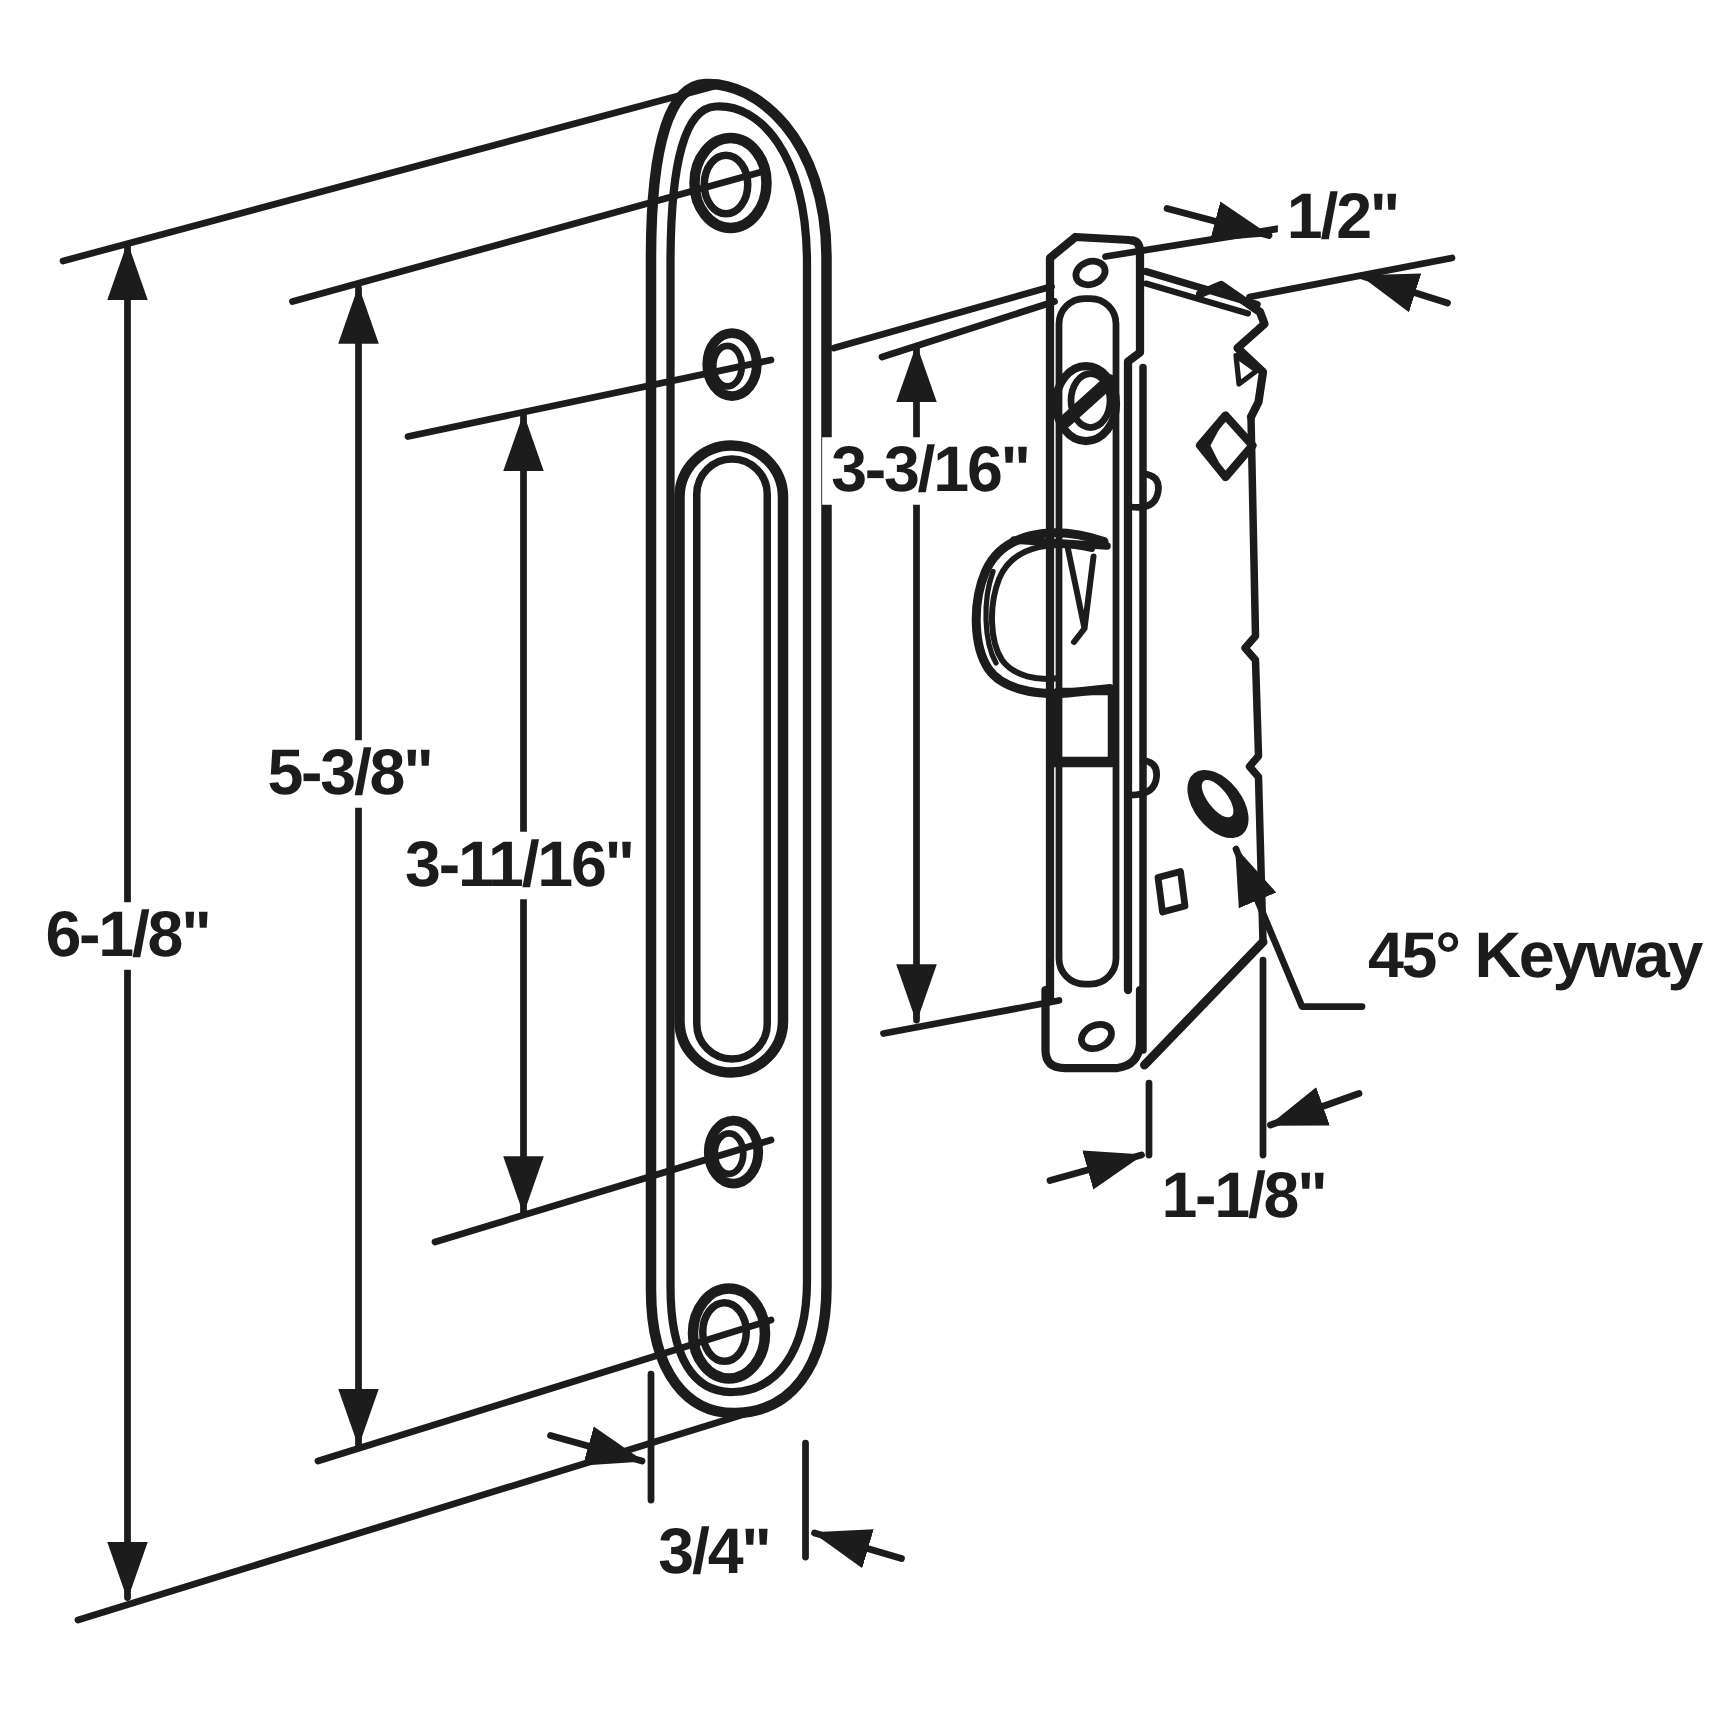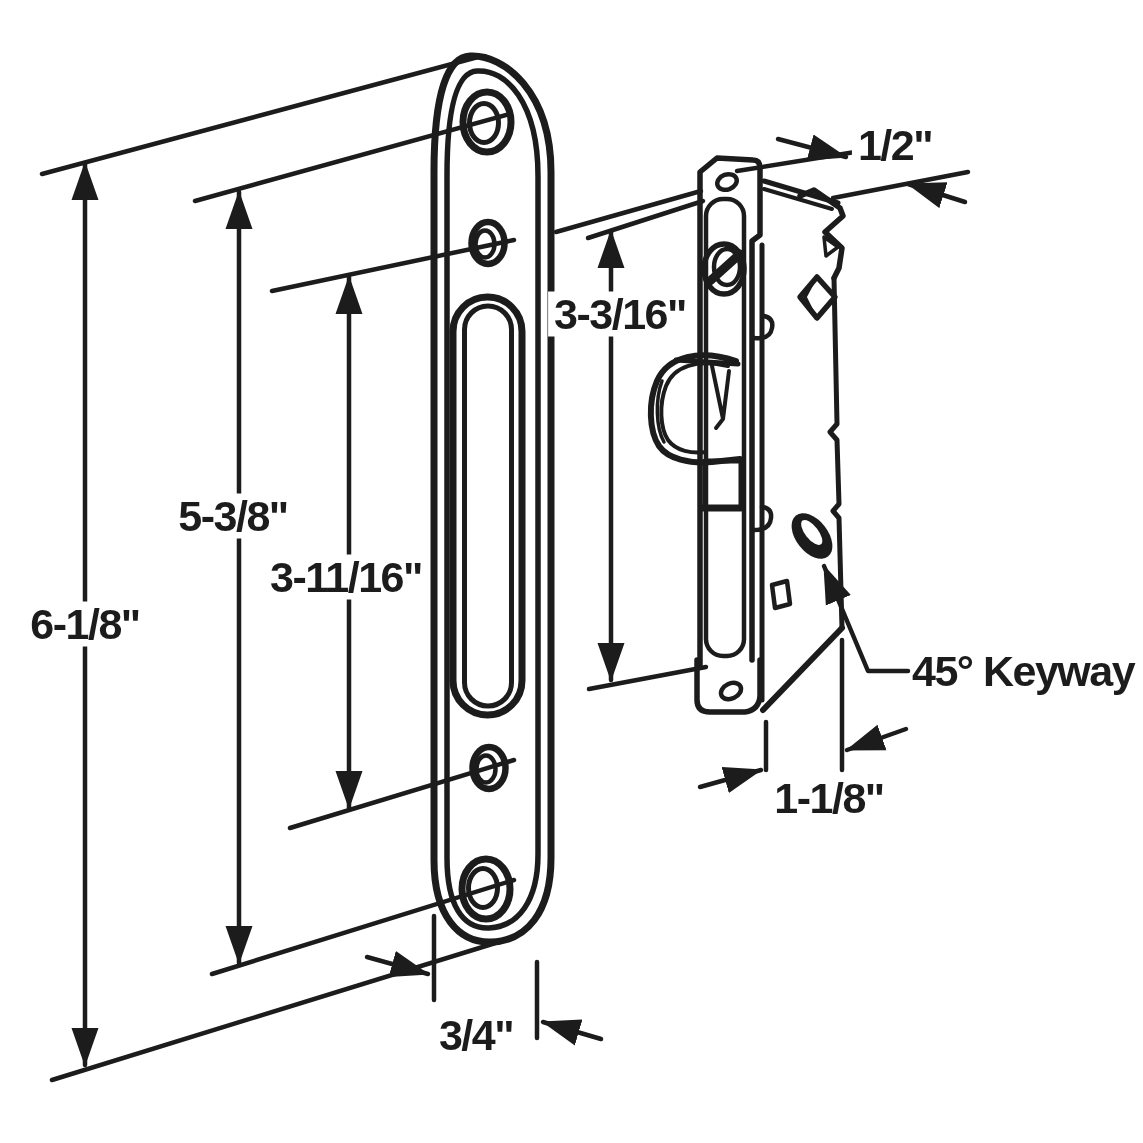--- a/index.html
+++ b/index.html
@@ -176,19 +176,19 @@
 <div class="dim-label" style="left:85px;  top:624px;">6-1/8"</div>
 
 <div class="dim-label" style="left:233px; top:516px;">5-3/8"</div>
 
 <div class="dim-label" style="left:346px; top:577px;">3-11/16"</div>
 
 <div class="dim-label" style="left:620px; top:314px;">3-3/16"</div>
 
 <div class="dim-label" style="left:895px; top:145px;">1/2"</div>
 
-<div class="dim-label no-bg" style="left:912px; top:671px;text-align:right;">45° Keyway</div>
+<div class="dim-label no-bg" style="left:912px; top:638px;text-align:right;">45° Keyway</div>
 
 <div class="dim-label" style="left:829px; top:798px;">1-1/8"</div>
 
 <div class="dim-label" style="left:476px; top:1035px;">3/4"</div>
 
 </div>
 
 </body></html>

